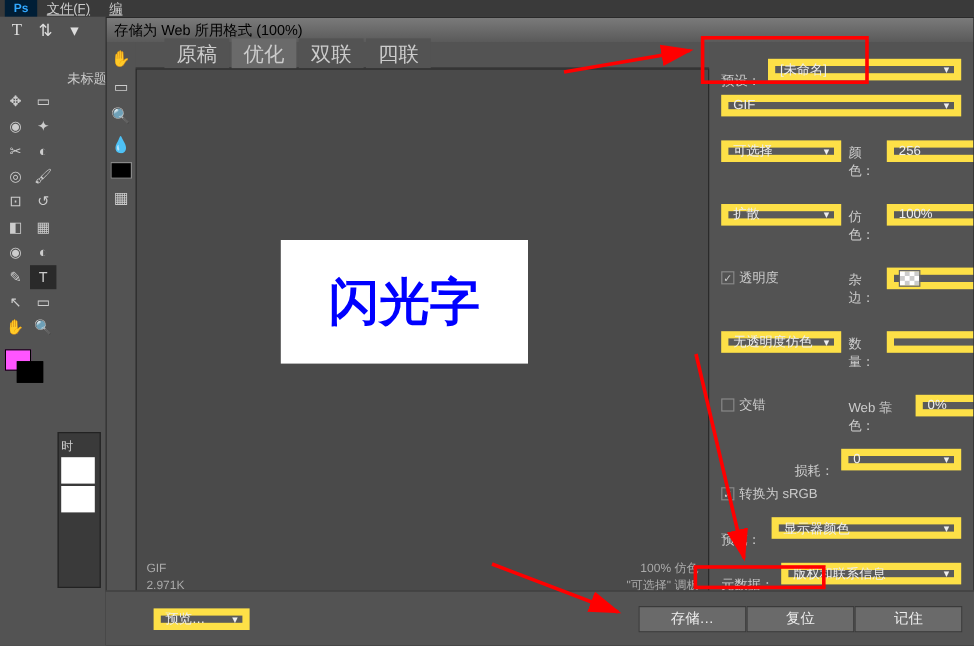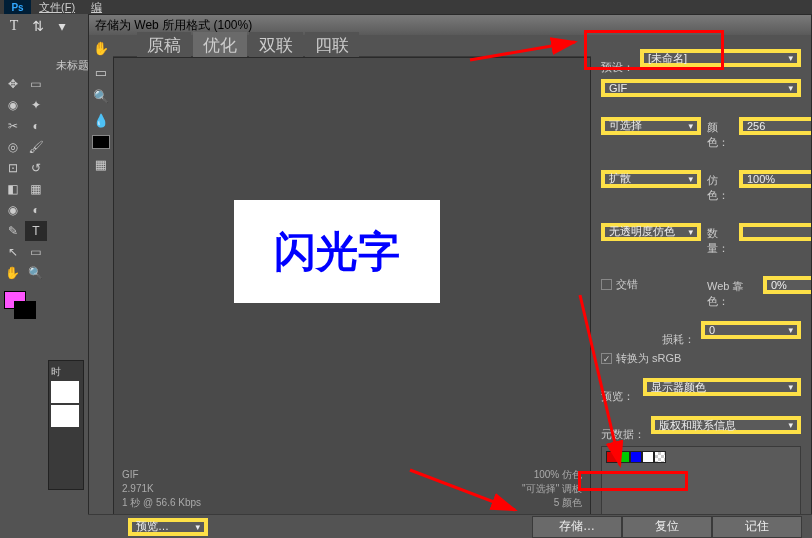--- a/index.html
+++ b/index.html
@@ -27,36 +27,36 @@
 .tab.active { background: #6a6a6a; }
 .canvas-area { flex: 1; display: flex; flex-direction: column; }
 .canvas-scroll { flex: 1; background: #4a4a4a; position: relative; padding: 8px; border: 1px solid #2a2a2a; }
 .canvas { position: absolute; left: 120px; top: 142px; width: 206px; height: 103px; background: #fff; display: flex; align-items: center; justify-content: center; }
 .canvas-text { color: #0000ff; font-size: 42px; font-weight: bold; font-family: "SimSun","Microsoft YaHei"; }
 .info-block { position: absolute; left: 8px; bottom: 4px; font-size: 10px; color: #aaa; line-height: 14px; }
 .info-right { position: absolute; right: 8px; bottom: 4px; font-size: 10px; color: #aaa; text-align: right; line-height: 14px; }
 .canvas-footer { height: 22px; background: #535353; display: flex; align-items: center; padding: 0 8px; gap: 12px; font-size: 11px; border-top: 1px solid #3a3a3a; }
 .stepper { display: flex; align-items: center; gap: 2px; }
 .side-panel { width: 220px; background: #535353; padding: 6px 10px; overflow: hidden; }
-.dd { width: 100%; height: 18px; background: #5a5a5a; border: 4px solid #fde047; color: #eee; font-size: 11px; padding: 0 4px; display: flex; align-items: center; justify-content: space-between; margin-bottom: 4px; }
+.dd { width: 100%; height: 18px; background: #5a5a5a; border: 6px solid #fde047; color: #eee; font-size: 11px; padding: 0 4px; display: flex; align-items: center; justify-content: space-between; margin-bottom: 4px; }
 .dd.small { width: 48px; }
 .dd-row { display: flex; align-items: center; gap: 6px; margin-bottom: 4px; }
 .dd-row .dd { flex: 0 0 100px; margin-bottom: 0; }
 .lbl { font-size: 11px; color: #ccc; min-width: 26px; margin-top: 19px; }
 .cb-row { display: flex; align-items: center; gap: 4px; margin: 4px 0; font-size: 11px; }
 .checkbox { width: 11px; height: 11px; border: 1px solid #888; display: inline-flex; align-items: center; justify-content: center; }
 .checkbox.checked::after { content: "✓"; font-size: 9px; color: #ccc; }
 .section-title { font-size: 11px; margin: 6px 0 4px; color: #ccc; }
 .color-table { width: 100%; height: 110px; background: #5a5a5a; border: 1px solid #3a3a3a; padding: 4px; }
 .color-swatches { display: flex; gap: 0; }
 .sw { width: 12px; height: 12px; border: 1px solid #222; }
 .size-row { display: flex; align-items: center; gap: 4px; font-size: 11px; margin: 3px 0; }
 .num-input { width: 30px; height: 16px; background: #4a4a4a; border: 1px solid #2a2a2a; color: #eee; font-size: 10px; padding: 0 2px; text-align: right; }
 .num-input.wide { width: 42px; }
-.bottom-bar { position: absolute; left: 88px; right: 0; bottom: 0; height: 24px; background: #535353; display: flex; align-items: center; border-top: 1px solid #3a3a3a; }
+.bottom-bar { position: absolute; left: 88px; right: 0; bottom: 0; height: 46px; background: #535353; display: flex; align-items: center; border-top: 1px solid #3a3a3a; }
 .bb-left { flex: 1; padding-left: 40px; display: flex; align-items: center; gap: 30px; }
 .bb-btn { width: 90px; height: 22px; background: #6a6a6a; border: 1px solid #3a3a3a; display: flex; align-items: center; justify-content: center; color: #eee; font-size: 12px; }
 .bb-btns { display: flex; padding-right: 10px; }
 .red-box { position: absolute; border: 3px solid #ff0000; pointer-events: none; z-index: 100; }
 .red-arrow { position: absolute; pointer-events: none; z-index: 100; }
 .chev { font-size: 9px; }
 .untitled { position: absolute; left: 48px; top: 56px; padding: 2px 8px; font-size: 11px; color: #ccc; }
 .panels-left { position: absolute; left: 48px; top: 360px; width: 36px; background: #3a3a3a; }
 .panel-strip { height: 130px; border: 1px solid #222; padding: 4px 2px; font-size: 10px; }
 .tiny-thumb { width: 28px; height: 22px; background: #fff; margin: 2px 0; display: flex; align-items: center; justify-content: center; color: #00f; font-size: 6px; }
@@ -189,20 +189,30 @@
           </div>
       </div>
       <div class="dd-row">
         <div class="dd">
             <span>扩散</span>
             <span class="chev">▾</span>
           </div>
         <span class="lbl">仿色：</span>
         <div class="dd small">
             <span>100%</span>
+          </div>
+      </div>
+      <div class="dd-row">
+        <div class="cb-row" style="flex:0 0 100px">
+            <span class="checkbox checked"></span>
+            <span>透明度</span>
+          </div>
+        <span class="lbl">杂边：</span>
+        <div class="dd small">
+            <span class="transparency-swatch"></span>
           </div>
       </div>
       <div class="dd-row">
         <div class="dd">
             <span>无透明度仿色</span>
             <span class="chev">▾</span>
           </div>
         <span class="lbl">数量：</span>
         <div class="dd small">
             <span></span>

